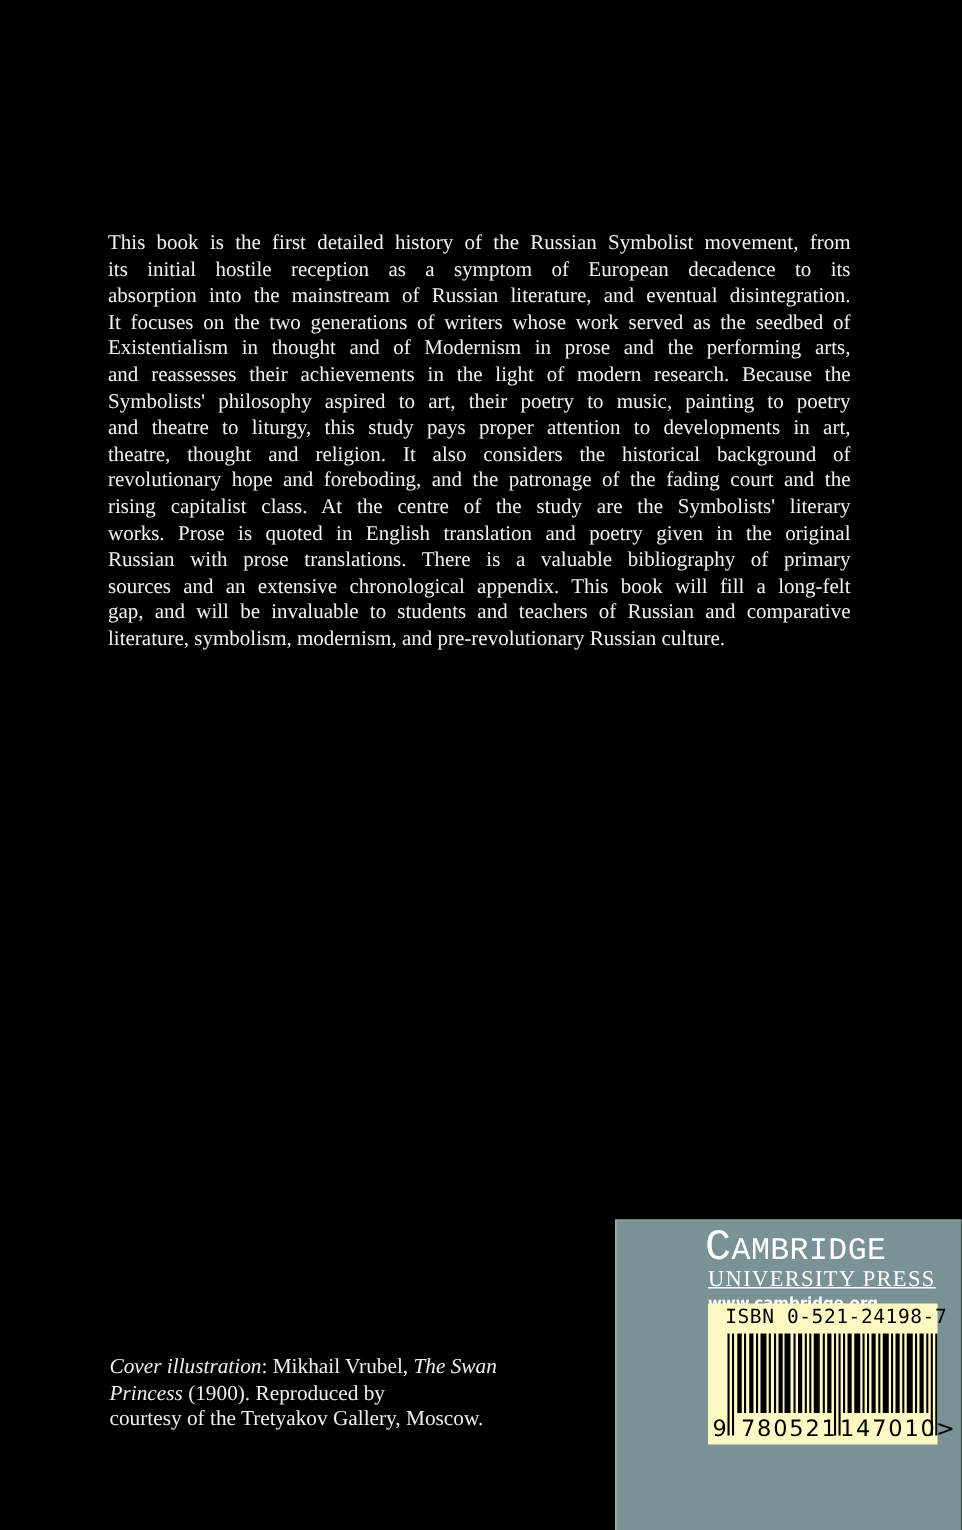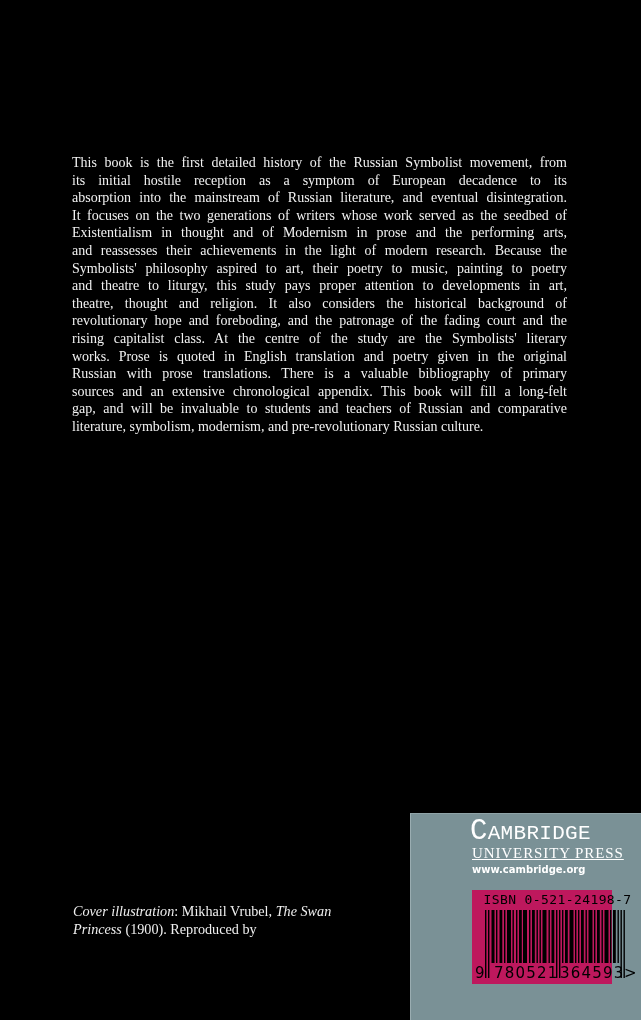--- a/index.html
+++ b/index.html
@@ -86,24 +86,24 @@
       font-family: "DejaVu Sans", "Liberation Sans", sans-serif;
       color: #ffffff;
       font-size: 10px;
       font-weight: bold;
       white-space: nowrap;
       line-height: 14px;
     }
     .barcode-box {
       position: absolute;
       left: 61px;
-      top: 76px;
-      width: 140px;
+      top: 55px;
+      width: 153px;
       height: 94px;
-      background: #be185d;
+      background: #fef9c3;
     }
     .isbn-label {
       position: absolute;
       left: 0;
       top: 2px;
       width: 165px;
       text-align: center;
       font-family: "DejaVu Sans Mono", "Liberation Mono", monospace;
       font-size: 13px;
       color: #000000;
@@ -151,20 +151,21 @@
   <span class="blurb-line">works. Prose is quoted in English translation and poetry given in the original</span>
   <span class="blurb-line">Russian with prose translations. There is a valuable bibliography of primary</span>
   <span class="blurb-line">sources and an extensive chronological appendix. This book will fill a long-felt</span>
   <span class="blurb-line">gap, and will be invaluable to students and teachers of Russian and comparative</span>
   <span class="blurb-line last">literature, symbolism, modernism, and pre-revolutionary Russian culture.</span>
 </div>
 
 <div class="credit">
   <div><span class="ital">Cover illustration</span><span>: </span><span>Mikhail Vrubel, </span><span class="ital">The Swan</span></div>
   <div><span class="ital">Princess</span><span> (1900). Reproduced by</span></div>
+  <div>courtesy of the Tretyakov Gallery, Moscow.</div>
 </div>
 
 <div class="publisher-panel" style="background: rgb(122, 145, 150);">
   <div class="logo-cambridge"><span class="cap">C</span><span>AMBRIDGE</span></div>
   <div class="logo-upress">UNIVERSITY PRESS</div>
   <div class="logo-url">www.cambridge.org</div>
 
   <div class="barcode-box">
     <div class="isbn-label">ISBN 0-521-24198-7</div>
     <svg class="barcode-svg" width="165" height="94" viewBox="0 0 165 94" xmlns="http://www.w3.org/2000/svg">
@@ -209,17 +210,17 @@
         <rect x="141" y="20" width="2.8" height="53"></rect>
         <rect x="145.5" y="20" width="1.4" height="53"></rect>
 
         <rect x="148.5" y="20" width="1.4" height="68"></rect>
         <rect x="151.5" y="20" width="1.4" height="68"></rect>
       </g>
     </svg>
     <div class="ean-digits">
       <span class="ean-first">9</span>
       <span class="ean-group1">780521</span>
-      <span class="ean-group2">364593</span>
+      <span class="ean-group2">147010</span>
       <span class="ean-arrow">&gt;</span>
     </div>
   </div>
 </div>
 
 </body></html>

